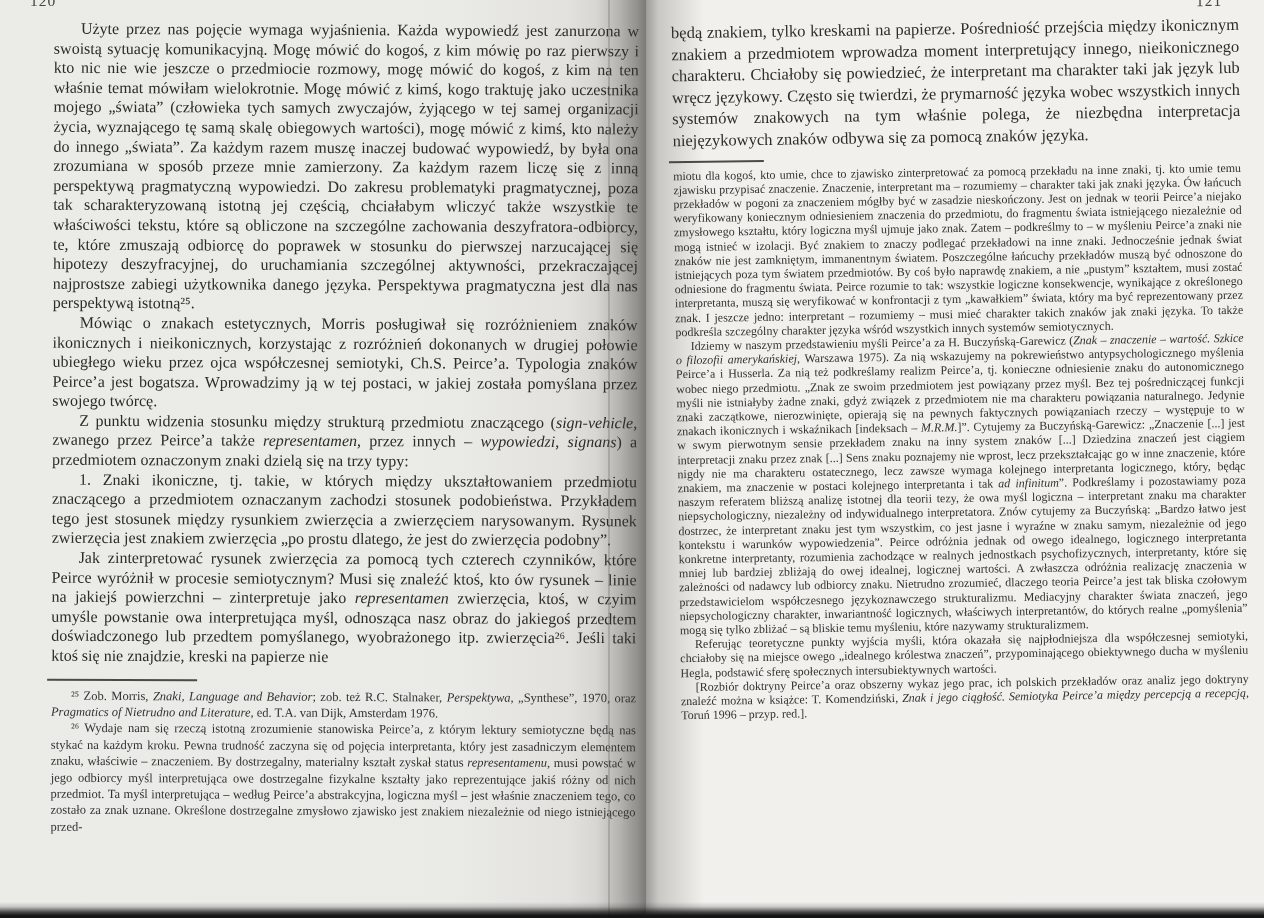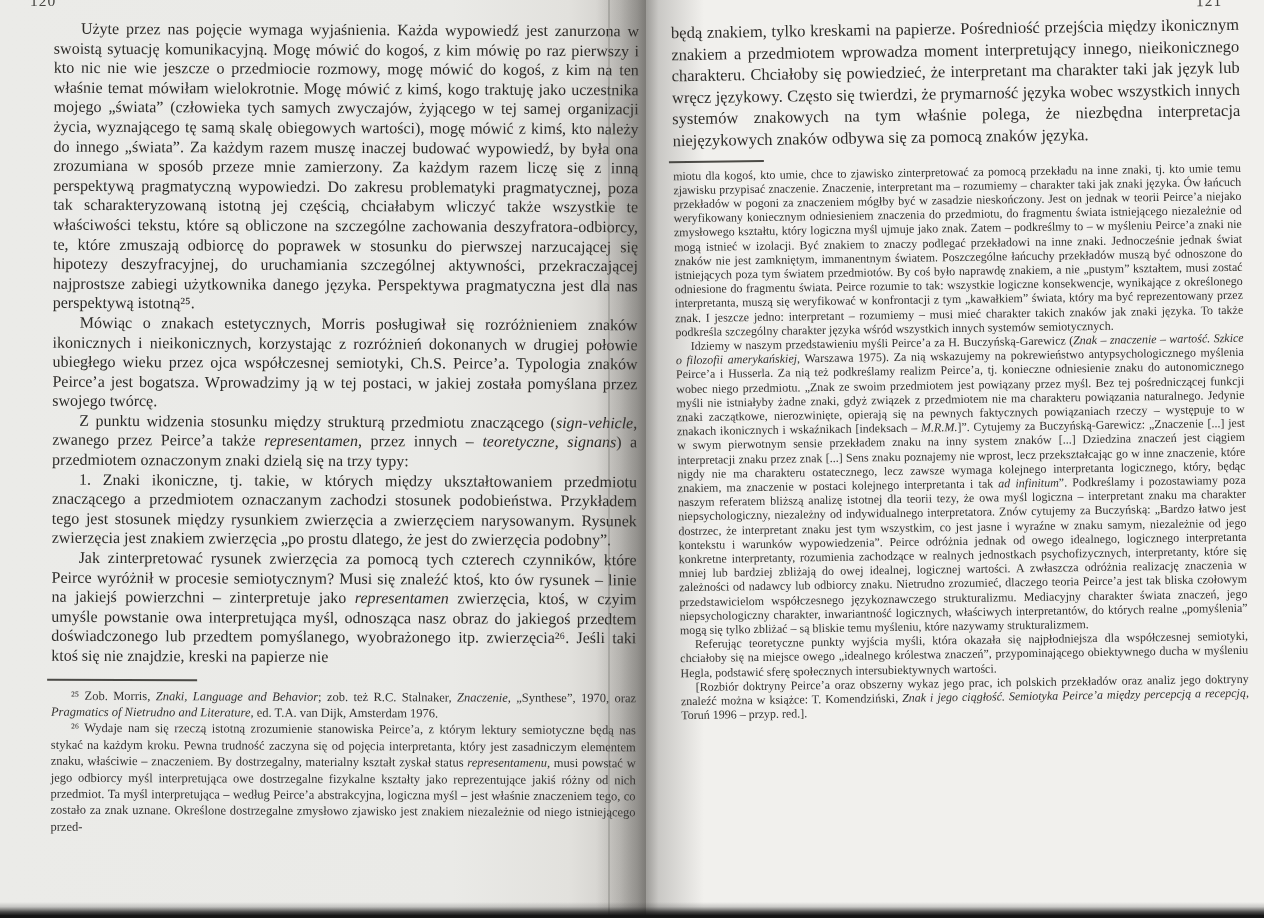--- a/index.html
+++ b/index.html
@@ -109,26 +109,26 @@
 </head>
 <body>
 
 <div class="spread">
 
   <div class="page page-left">
     <div class="pagenum pagenum-left">120</div>
     <div class="content-left">
       <p class="body-p indent">Użyte przez nas pojęcie wymaga wyjaśnienia. Każda wypowiedź jest zanurzona w swoistą sytuację komunikacyjną. Mogę mówić do kogoś, z kim mówię po raz pierwszy i kto nic nie wie jeszcze o przedmiocie rozmowy, mogę mówić do kogoś, z kim na ten właśnie temat mówiłam wielokrotnie. Mogę mówić z kimś, kogo traktuję jako uczestnika mojego „świata” (człowieka tych samych zwyczajów, żyjącego w tej samej organizacji życia, wyznającego tę samą skalę obiegowych wartości), mogę mówić z kimś, kto należy do innego „świata”. Za każdym razem muszę inaczej budować wypowiedź, by była ona zrozumiana w sposób przeze mnie zamierzony. Za każdym razem liczę się z inną perspektywą pragmatyczną wypowiedzi. Do zakresu problematyki pragmatycznej, poza tak scharakteryzowaną istotną jej częścią, chciałabym wliczyć także wszystkie te właściwości tekstu, które są obliczone na szczególne zachowania deszyfratora-odbiorcy, te, które zmuszają odbiorcę do poprawek w stosunku do pierwszej narzucającej się hipotezy deszyfracyjnej, do uruchamiania szczególnej aktywności, przekraczającej najprostsze zabiegi użytkownika danego języka. Perspektywa pragmatyczna jest dla nas perspektywą istotną²⁵.</p>
       <p class="body-p indent">Mówiąc o znakach estetycznych, Morris posługiwał się rozróżnieniem znaków ikonicznych i nieikonicznych, korzystając z rozróżnień dokonanych w drugiej połowie ubiegłego wieku przez ojca współczesnej semiotyki, Ch.S. Peirce’a. Typologia znaków Peirce’a jest bogatsza. Wprowadzimy ją w tej postaci, w jakiej została pomyślana przez swojego twórcę.</p>
-      <p class="body-p indent">Z punktu widzenia stosunku między strukturą przedmiotu znaczącego (<i>sign-vehicle</i>, zwanego przez Peirce’a także <i>representamen</i>, przez innych – <i>teoretyczne</i>, <i>signans</i>) a przedmiotem oznaczonym znaki dzielą się na trzy typy:</p>
+      <p class="body-p indent">Z punktu widzenia stosunku między strukturą przedmiotu znaczącego (<i>sign-vehicle</i>, zwanego przez Peirce’a także <i>representamen</i>, przez innych – <i>wypowiedzi</i>, <i>signans</i>) a przedmiotem oznaczonym znaki dzielą się na trzy typy:</p>
       <p class="body-p indent">1. Znaki ikoniczne, tj. takie, w których między ukształtowaniem przedmiotu znaczącego a przedmiotem oznaczanym zachodzi stosunek podobieństwa. Przykładem tego jest stosunek między rysunkiem zwierzęcia a zwierzęciem narysowanym. Rysunek zwierzęcia jest znakiem zwierzęcia „po prostu dlatego, że jest do zwierzęcia podobny”.</p>
       <p class="body-p indent">Jak zinterpretować rysunek zwierzęcia za pomocą tych czterech czynników, które Peirce wyróżnił w procesie semiotycznym? Musi się znaleźć ktoś, kto ów rysunek – linie na jakiejś powierzchni – zinterpretuje jako <i>representamen</i> zwierzęcia, ktoś, w czyim umyśle powstanie owa interpretująca myśl, odnosząca nasz obraz do jakiegoś przedtem doświadczonego lub przedtem pomyślanego, wyobrażonego itp. zwierzęcia²⁶. Jeśli taki ktoś się nie znajdzie, kreski na papierze nie</p>
       <div class="fn-rule"></div>
       <div>
-        <p class="fn-p">²⁵ Zob. Morris, <i>Znaki, Language and Behavior</i>; zob. też R.C. Stalnaker, <i>Znaczenie</i>, „Synthese”, 1970, oraz <i>Pragmatics of Nietrudno and Literature</i>, ed. T.A. van Dijk, Amsterdam 1976.</p>
+        <p class="fn-p">²⁵ Zob. Morris, <i>Znaki, Language and Behavior</i>; zob. też R.C. Stalnaker, <i>Perspektywa</i>, „Synthese”, 1970, oraz <i>Pragmatics of Nietrudno and Literature</i>, ed. T.A. van Dijk, Amsterdam 1976.</p>
         <p class="fn-p">²⁶ Wydaje nam się rzeczą istotną zrozumienie stanowiska Peirce’a, z którym lektury semiotyczne będą nas stykać na każdym kroku. Pewna trudność zaczyna się od pojęcia interpretanta, który jest zasadniczym elementem znaku, właściwie – znaczeniem. By dostrzegalny, materialny kształt zyskał status <i>representamenu</i>, musi powstać w jego odbiorcy myśl interpretująca owe dostrzegalne fizykalne kształty jako reprezentujące jakiś różny od nich przedmiot. Ta myśl interpretująca – według Peirce’a abstrakcyjna, logiczna myśl – jest właśnie znaczeniem tego, co zostało za znak uznane. Określone dostrzegalne zmysłowo zjawisko jest znakiem niezależnie od niego istniejącego przed-</p>
       </div>
     </div>
   </div>
 
   <div class="page page-right">
     <div class="pagenum pagenum-right">121</div>
     <div class="content-right">
       <p class="body-p-right">będą znakiem, tylko kreskami na papierze. Pośredniość przejścia między ikonicznym znakiem a przedmiotem wprowadza moment interpretujący innego, nieikonicznego charakteru. Chciałoby się powiedzieć, że interpretant ma charakter taki jak język lub wręcz językowy. Często się twierdzi, że prymarność języka wobec wszystkich innych systemów znakowych na tym właśnie polega, że niezbędna interpretacja niejęzykowych znaków odbywa się za pomocą znaków języka.</p>
       <div class="fn-rule-right"></div>

